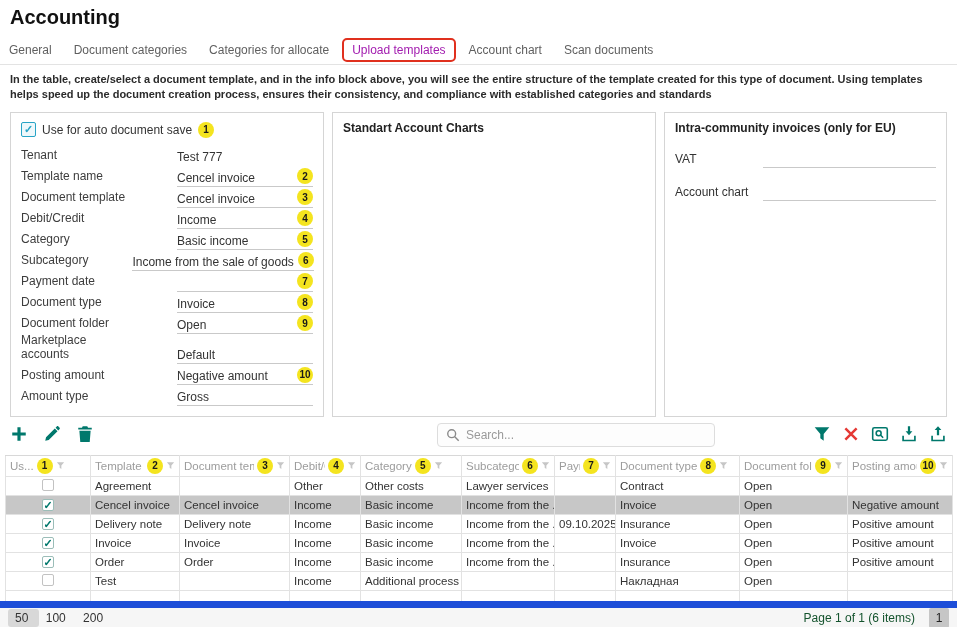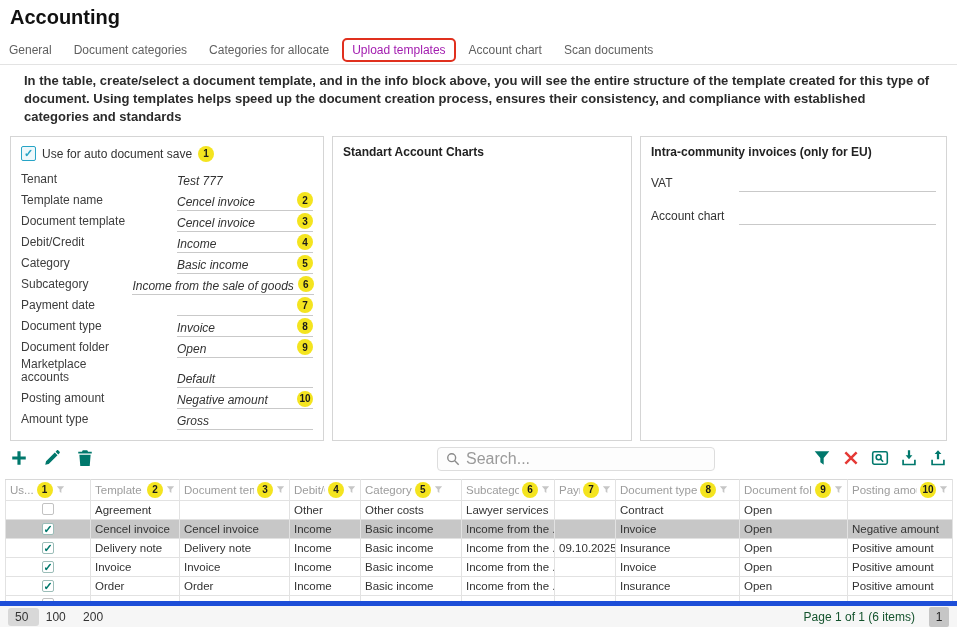--- a/index.html
+++ b/index.html
@@ -7,73 +7,73 @@
     --selected-row:#c7c7c7; --clear-filter-red:#e53935; --form-checkbox:#27a4c6;
   }
   *{box-sizing:border-box;margin:0;padding:0;}
   html,body{width:957px;height:627px;overflow:hidden;background:#fff;
     font-family:"Liberation Sans",sans-serif;font-size:12px;color:#333;position:relative;}
   .title{font-size:20px;font-weight:700;color:#111;margin:6px 0 0 10px;}
   .tabbar{display:flex;align-items:center;gap:4px;margin-top:6px;padding:0 0;height:30px;
     border-bottom:1px solid #e3e3e3;}
   .tab{padding:4px 9px;color:#5f5f5f;white-space:nowrap;cursor:pointer;}
   .tab.active{border:2px solid var(--annotation-red);border-radius:5px;color:#a21caf;padding:3px 8px;}
-  .desc{margin:7px 24px 0;font-size:13px;font-weight:700;color:#2b2b2b;line-height:1.4;}
+  .desc{margin:7px 10px 0;font-size:11px;font-weight:700;color:#2b2b2b;line-height:1.4;}
   .panels{display:flex;gap:8px;margin:9px 10px 0;height:305px;}
   .panel{border:1px solid #d5d5d5;padding:8px 10px;overflow:hidden;}
   .panel.left{width:314px;}
-  .panel.mid{width:300px;}
+  .panel.mid{width:324px;}
   .panel.right{flex:1;}
   .ptitle{font-weight:700;color:#222;margin-bottom:4px;}
   .cbrow{display:flex;align-items:center;gap:6px;margin:1px 0 7px;}
   .formcb{display:inline-flex;width:15px;height:15px;border:1px solid var(--form-checkbox);
     background:#eef8fb;color:var(--form-checkbox);font-size:11px;font-weight:700;
     align-items:center;justify-content:center;border-radius:2px;}
   .badge{display:inline-flex;width:16px;height:16px;min-width:16px;border-radius:50%;
     background:var(--badge-bg);color:#1a1a1a;font-size:10px;font-weight:700;
     align-items:center;justify-content:center;}
   .frow{display:flex;align-items:flex-end;min-height:21px;gap:44px;}
   .flabel{width:112px;padding-bottom:3px;color:#3d3d3d;line-height:1.15;}
   .fvalue{flex:1;display:flex;align-items:flex-end;border-bottom:1px solid #c9c9c9;
     min-height:19px;padding-bottom:1px;}
   .frow.no-line .fvalue{border-bottom-color:transparent;}
-  .fvtext{flex:1;white-space:nowrap;overflow:hidden;font-style:italic;}
+  .fvtext{flex:1;white-space:nowrap;overflow:hidden;}
   .fbadge{align-self:center;margin-left:4px;}
   .eu-frow{display:flex;align-items:flex-end;margin-top:16px;}
   .eu-label{width:88px;padding-bottom:2px;}
   .eu-input{flex:1;border-bottom:1px solid #c9c9c9;height:17px;}
   .toolbar{position:relative;height:28px;margin:6px 10px 0;}
   .tb-left{position:absolute;left:0;top:2px;display:flex;gap:15px;}
   .tb-right{position:absolute;right:0;top:2px;display:flex;gap:11px;}
   .tbicon{width:18px;height:18px;color:var(--accent);cursor:pointer;display:inline-flex;}
   .tbicon.red{color:var(--clear-filter-red);}
   .tbicon svg{width:18px;height:18px;}
   .search{position:absolute;left:427px;top:0;width:278px;height:24px;border:1px solid #ddd;
     border-radius:4px;background:#fdfdfd;display:flex;align-items:center;gap:6px;padding:0 8px;}
   .sicon{display:inline-flex;color:#8a8a8a;}
   .sicon svg{width:14px;height:14px;}
-  .sinput{flex:1;border:none;outline:none;background:transparent;font-size:16px;color:#0f172a;
+  .sinput{flex:1;border:none;outline:none;background:transparent;font-size:12px;color:#0f172a;
     font-family:"Liberation Sans",sans-serif;}
   .sinput::placeholder{color:#9a9a9a;}
   table.grid{width:947px;margin:4px 5px 0;border-collapse:collapse;table-layout:fixed;
     font-size:11.5px;}
   .grid th,.grid td{border:1px solid #e2e2e2;padding:0 4px;white-space:nowrap;overflow:hidden;}
   .grid th{height:21px;text-align:left;font-weight:400;color:#9c9c9c;border-top:1px solid #d8d8d8;}
   .grid td{height:19px;color:#333;}
   .grid tr.selected td{background:var(--selected-row);}
   .colinner{display:flex;align-items:center;gap:3px;}
   .col-label{overflow:hidden;white-space:nowrap;}
   .hfunnel{color:#c6c6c6;display:inline-flex;flex:none;}
   .hfunnel svg{width:9px;height:9px;}
   .ccell{text-align:center;}
   .gcb{display:inline-block;width:12px;height:12px;border:1px solid #c2c2c2;background:#fff;
     line-height:11px;font-size:11px;font-weight:700;color:var(--accent);border-radius:2px;}
   .gcb.on{border-color:#9bbdb8;}
   .footer{position:absolute;left:0;right:0;bottom:0;height:26px;background:#f6f6f6;
-    border-top:5px solid #1d4ed8;display:flex;align-items:center;padding:0 8px;gap:6px;}
+    border-top:7px solid #1d4ed8;display:flex;align-items:center;padding:0 8px;gap:6px;}
   .size{padding:2px 7px;border-radius:3px;color:#333;cursor:pointer;}
   .size.selected{background:#d8d8d8;}
   .pginfo{margin-left:auto;color:#14532d;}
   .page-num{width:20px;height:20px;display:inline-flex;align-items:center;justify-content:center;
     border-radius:2px;margin-left:8px;cursor:pointer;}
   .page-num.selected{background:#c6c6c6;color:#222;}
 </style>
 </head>
 <body>
 

